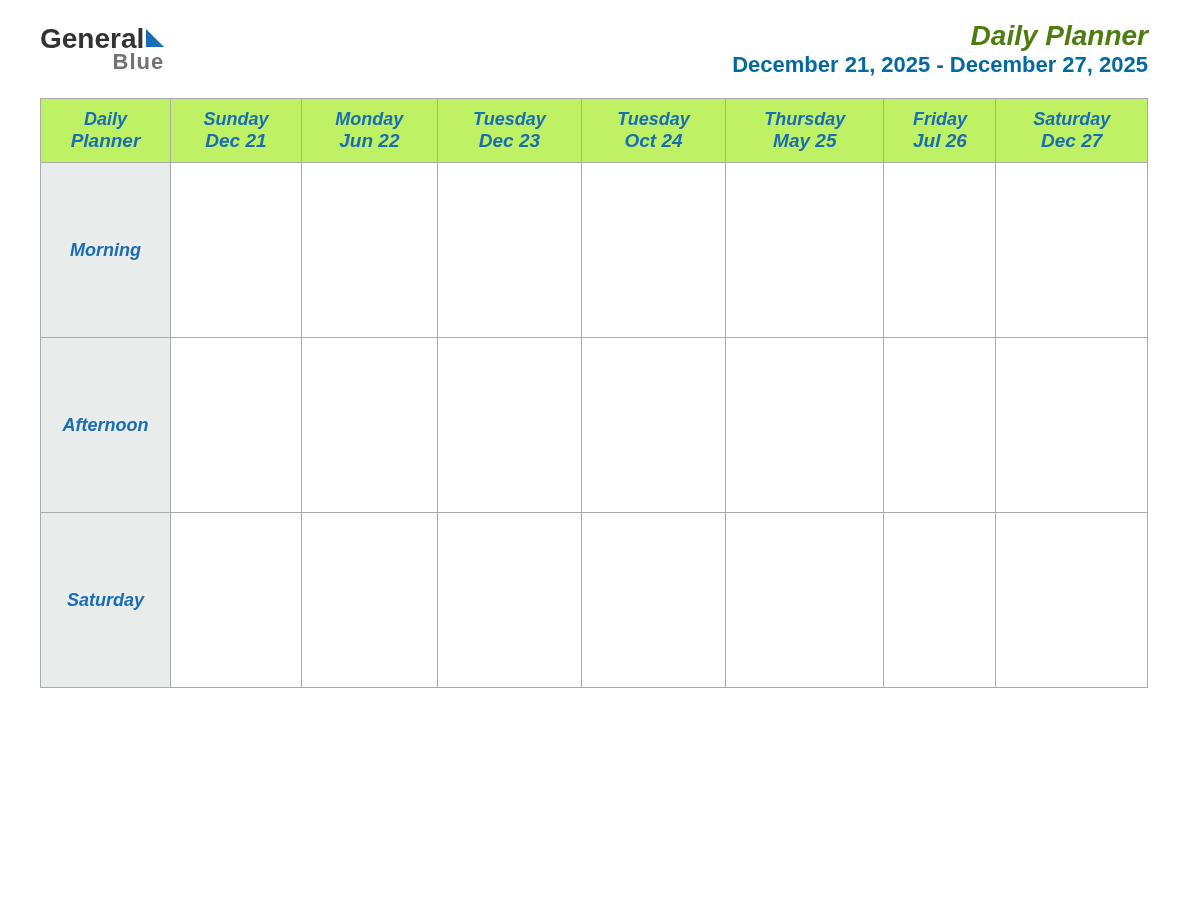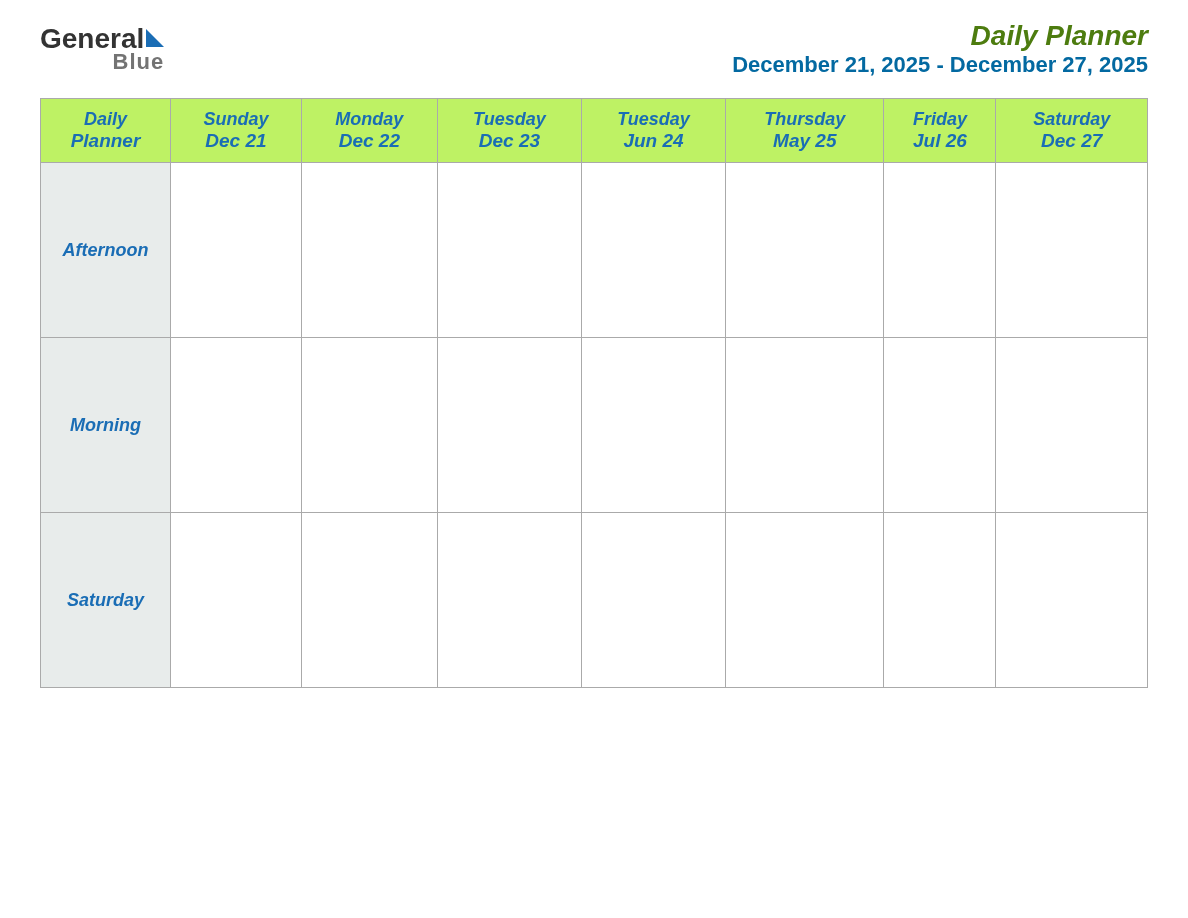--- a/index.html
+++ b/index.html
@@ -165,57 +165,57 @@
       <th class="header-cell">
         <span class="day-name">Daily</span>
         <span class="day-date">Planner</span>
       </th>
       <th class="header-cell">
         <span class="day-name">Sunday</span>
         <span class="day-date">Dec 21</span>
       </th>
       <th class="header-cell">
         <span class="day-name">Monday</span>
-        <span class="day-date">Dec 22</span>
+        <span class="day-date">Jun 22</span>
       </th>
       <th class="header-cell">
         <span class="day-name">Tuesday</span>
         <span class="day-date">Dec 23</span>
       </th>
       <th class="header-cell">
         <span class="day-name">Tuesday</span>
-        <span class="day-date">Jun 24</span>
+        <span class="day-date">Oct 24</span>
       </th>
       <th class="header-cell">
         <span class="day-name">Thursday</span>
         <span class="day-date">May 25</span>
       </th>
       <th class="header-cell">
         <span class="day-name">Friday</span>
         <span class="day-date">Jul 26</span>
       </th>
       <th class="header-cell">
         <span class="day-name">Saturday</span>
         <span class="day-date">Dec 27</span>
       </th>
     </tr>
   </thead>
   <tbody>
     <tr class="time-row">
+      <td class="row-label-cell">Morning</td>
+      <td></td>
+      <td></td>
+      <td></td>
+      <td></td>
+      <td></td>
+      <td></td>
+      <td></td>
+    </tr>
+    <tr class="time-row">
       <td class="row-label-cell">Afternoon</td>
-      <td></td>
-      <td></td>
-      <td></td>
-      <td></td>
-      <td></td>
-      <td></td>
-      <td></td>
-    </tr>
-    <tr class="time-row">
-      <td class="row-label-cell">Morning</td>
       <td></td>
       <td></td>
       <td></td>
       <td></td>
       <td></td>
       <td></td>
       <td></td>
     </tr>
     <tr class="time-row">
       <td class="row-label-cell">Saturday</td>

